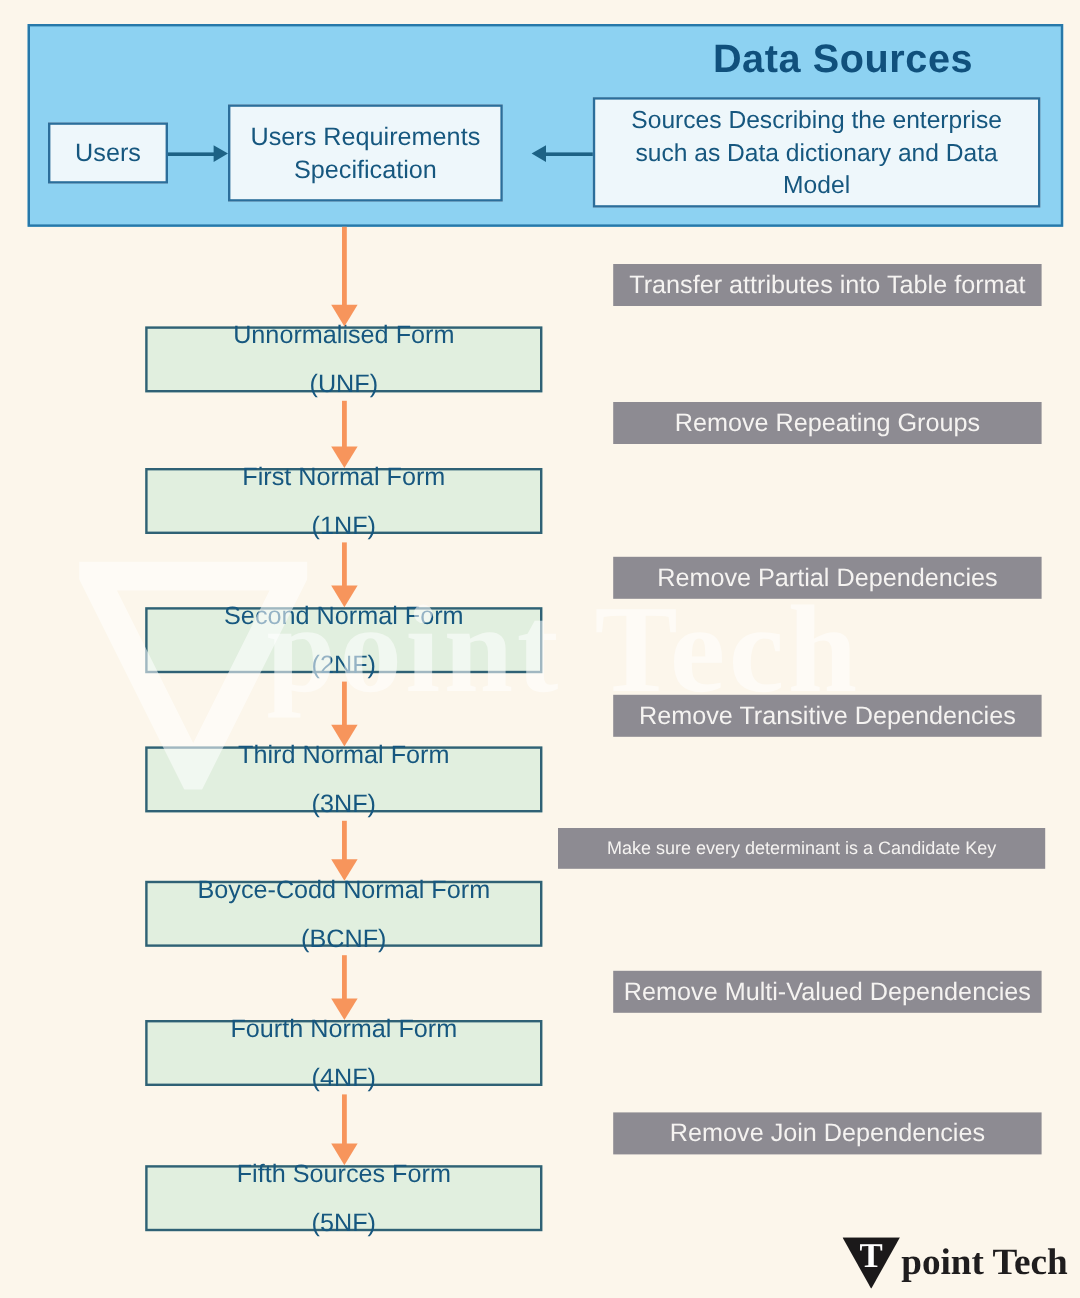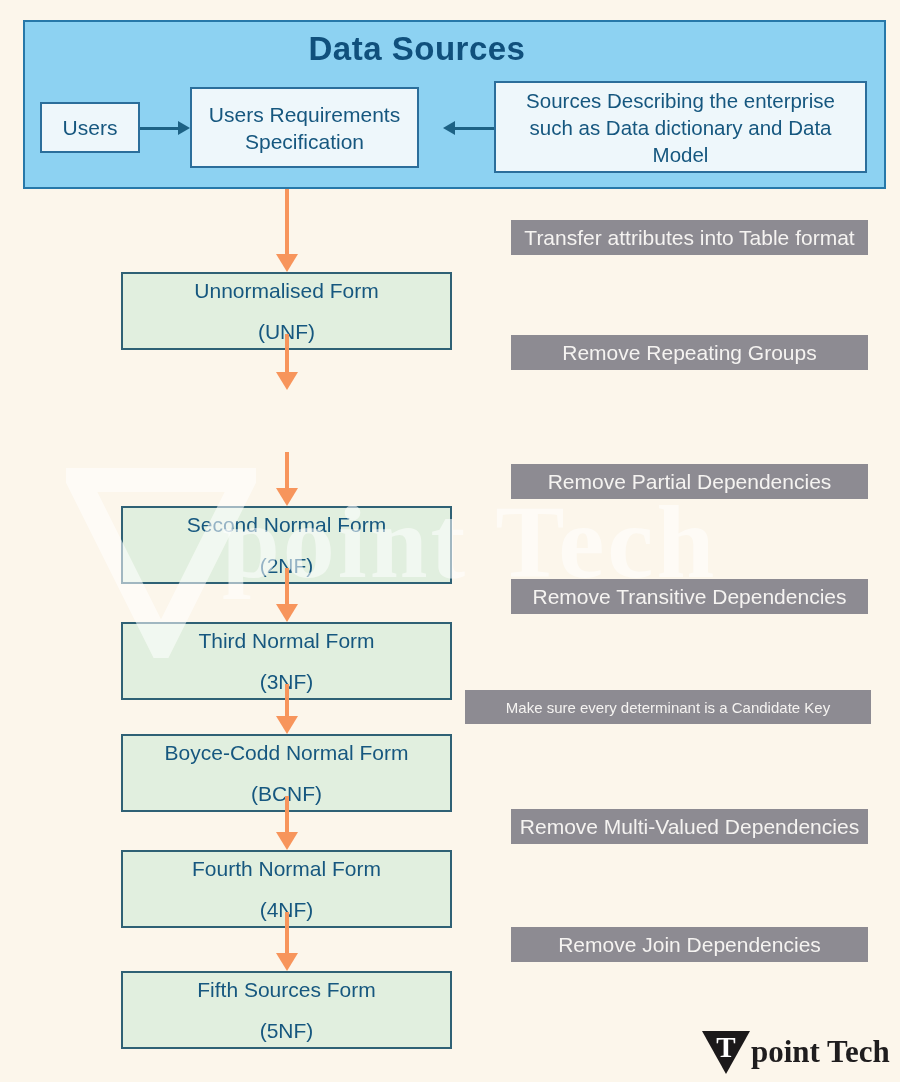--- a/index.html
+++ b/index.html
@@ -22,21 +22,21 @@
     position:relative;width:900px;height:1082px;background:var(--bg);
     overflow:hidden;
   }
   
   .header-box{
     position:absolute;left:23px;top:20px;width:863px;height:169px;
     background:var(--header-fill);border:2px solid var(--header-border);
     box-sizing:border-box;
   }
   .header-title{
-    position:absolute;left:23px;top:30px;width:788px;text-align:center;
+    position:absolute;left:23px;top:30px;width:788px;text-align:right;
     font-size:33px;font-weight:700;color:#10507C;letter-spacing:.5px;
   }
   .hbox{
     position:absolute;background:var(--inner-fill);
     border:2px solid var(--inner-border);box-sizing:border-box;
     display:flex;align-items:center;justify-content:center;text-align:center;
     color:var(--text-blue);font-size:21px;line-height:27px;
   }
   #users-box{left:40px;top:102px;width:100px;height:51px;align-items:center;}
   #requirements-box{left:190px;top:87px;width:229px;height:81px;padding:0 8px;}
@@ -57,21 +57,21 @@
     position:absolute;left:66px;top:468px;display:flex;align-items:flex-start;
     pointer-events:none;z-index:2;white-space:nowrap;
   }
   #watermark .wm-text{
     font-family:"Liberation Serif","DejaVu Serif",serif;font-weight:700;
     font-size:104px;color:rgba(255,255,255,0.55);margin-left:-34px;margin-top:14px;
     letter-spacing:3px;
   }
   
   .step{
-    position:absolute;left:121px;width:331px;height:78px;
+    position:absolute;left:121px;width:331px;height:55px;
     background:var(--green-fill);border:2px solid var(--green-border);
     box-sizing:border-box;display:flex;flex-direction:column;
     align-items:center;justify-content:center;z-index:1;gap:14px;
   }
   .step span{position:relative;z-index:3;color:var(--text-blue);
     font-size:21px;line-height:27px;text-align:center;}
   
   .varrow{position:absolute;left:276px;width:22px;z-index:3;}
   .varrow .shaft{position:absolute;top:0;left:9px;width:4px;background:var(--orange);}
   .varrow .head{position:absolute;bottom:0;left:0;width:0;height:0;
@@ -157,20 +157,24 @@
     <div class="head"></div>
   </div>
   <div class="varrow" style="top:912px;height:59px">
     <div class="shaft" style="height:43px"></div>
     <div class="head"></div>
   </div>
 
   <div class="step" style="top:272px">
     <span>Unnormalised Form</span>
     <span>(UNF)</span>
+  </div>
+  <div class="step" style="top:390px">
+    <span>First Normal Form</span>
+    <span>(1NF)</span>
   </div>
   <div class="step" style="top:506px">
     <span>Second Normal Form</span>
     <span>(2NF)</span>
   </div>
   <div class="step" style="top:622px">
     <span>Third Normal Form</span>
     <span>(3NF)</span>
   </div>
   <div class="step" style="top:734px">

